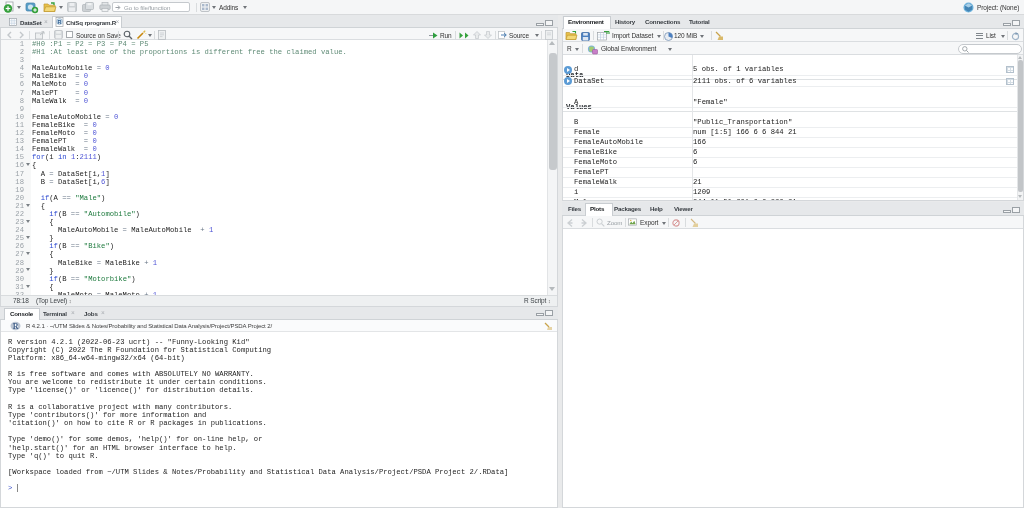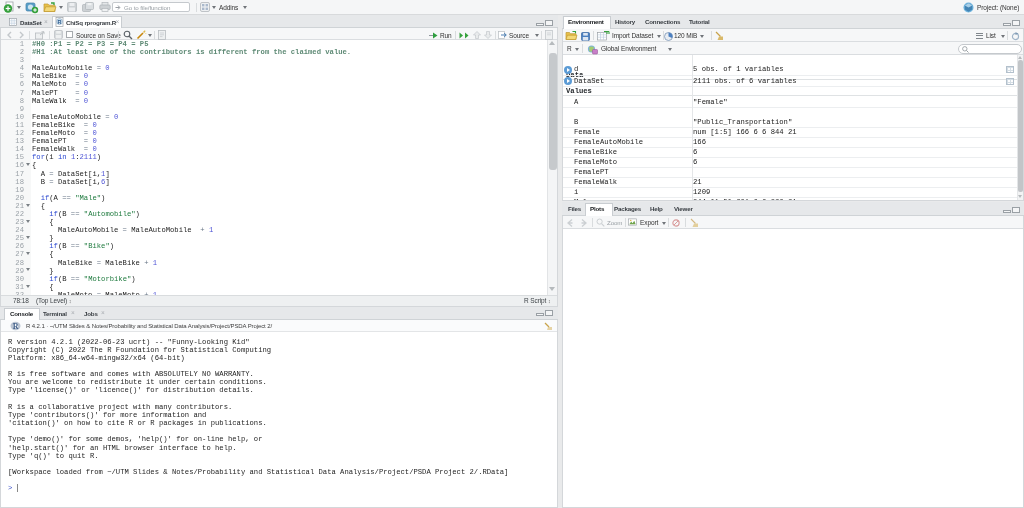--- a/index.html
+++ b/index.html
@@ -8,21 +8,21 @@
 .abs{position:absolute;}
 .sep{position:absolute;width:1px;height:9px;background:#d9dcde;}
 .caret{position:absolute;width:0;height:0;border-left:2.5px solid transparent;border-right:2.5px solid transparent;border-top:3px solid #707479;}
 .ui{font-size:6.5px;color:#333;white-space:nowrap;letter-spacing:-0.1px;}
 .uig{font-size:6.2px;color:#9aa0a5;white-space:nowrap;letter-spacing:-0.1px;}
 pre{margin:0;font-family:"Liberation Mono",monospace;}
 .tabx{color:#a8adb2;font-size:6.5px;}
 .minmax{position:absolute;width:8px;height:6px;border:1px solid #9aa0a5;background:#f4f5f6;box-sizing:border-box;}
 .minbtn{position:absolute;width:8px;height:3px;border:1px solid #9aa0a5;background:#f4f5f6;box-sizing:border-box;}
 
-.c{color:#5e8a75;font-weight:bold;}
+.c{color:#5e8a75;}
 .k{color:#2946d0;}
 .n{color:#5056d6;}
 .s{color:#1e7a3e;}
 .o{color:#687687;}
 
 .pane{position:absolute;background:#fff;border:1px solid #d4d7da;box-sizing:border-box;}
 .toolbar{position:absolute;left:0;right:0;background:#f6f7f8;border-bottom:1px solid #dadde0;box-sizing:border-box;}
 .atab{position:absolute;background:#fff;border:1px solid #c9cdd1;border-bottom:none;box-sizing:border-box;}
 .tabtxt{position:absolute;font-size:6.2px;font-weight:bold;color:#383d42;white-space:nowrap;letter-spacing:-0.2px;}
 .fold{left:25px;width:0;height:0;border-left:2.5px solid transparent;border-right:2.5px solid transparent;border-top:3px solid #7a8085;}
@@ -232,21 +232,21 @@
 24
 25
 26
 27
 28
 29
 30
 31
 32</pre>
     <pre class="abs" id="code" style="left:31px;top:0;font-size:7.2px;line-height:8.1px;color:#232323;"><span class="c">#H0 :P1 = P2 = P3 = P4 = P5</span>
-<span class="c">#H1 :At least one of the contributors is different from the claimed value.</span>
+<span class="c">#H1 :At least one of the proportions is different free the claimed value.</span>
 
 MaleAutoMobile <span class="o">=</span> <span class="n">0</span>
 MaleBike  <span class="o">=</span> <span class="n">0</span>
 MaleMoto  <span class="o">=</span> <span class="n">0</span>
 MalePT    <span class="o">=</span> <span class="n">0</span>
 MaleWalk  <span class="o">=</span> <span class="n">0</span>
 
 FemaleAutoMobile <span class="o">=</span> <span class="n">0</span>
 FemaleBike  <span class="o">=</span> <span class="n">0</span>
 FemaleMoto  <span class="o">=</span> <span class="n">0</span>
@@ -420,21 +420,21 @@
           <span class="enm" style="left:11px;">d</span>
           <span class="enm" style="left:130px;">5 obs. of 1 variables</span>
           <span class="egrid"></span>
         </div>
     <div class="erow" style="top:20.5px;height:11.5px;">
           <span class="eic"></span>
           <span class="enm" style="left:11px;">DataSet</span>
           <span class="enm" style="left:130px;">2111 obs. of 6 variables</span>
           <span class="egrid"></span>
         </div>
-    <div class="ehdr" style="top:32px;">Values</div>
+    <div class="ehdr" style="top:48px;">Values</div>
     <div class="erow" style="top:42.5px;">
           <span class="enm" style="left:11px;">A</span>
           <span class="enm" style="left:130px;">"Female"</span>
         </div>
     <div class="erow" style="top:62.5px;">
           <span class="enm" style="left:11px;">B</span>
           <span class="enm" style="left:130px;">"Public_Transportation"</span>
         </div>
     <div class="erow" style="top:72.5px;">
           <span class="enm" style="left:11px;">Female</span>

